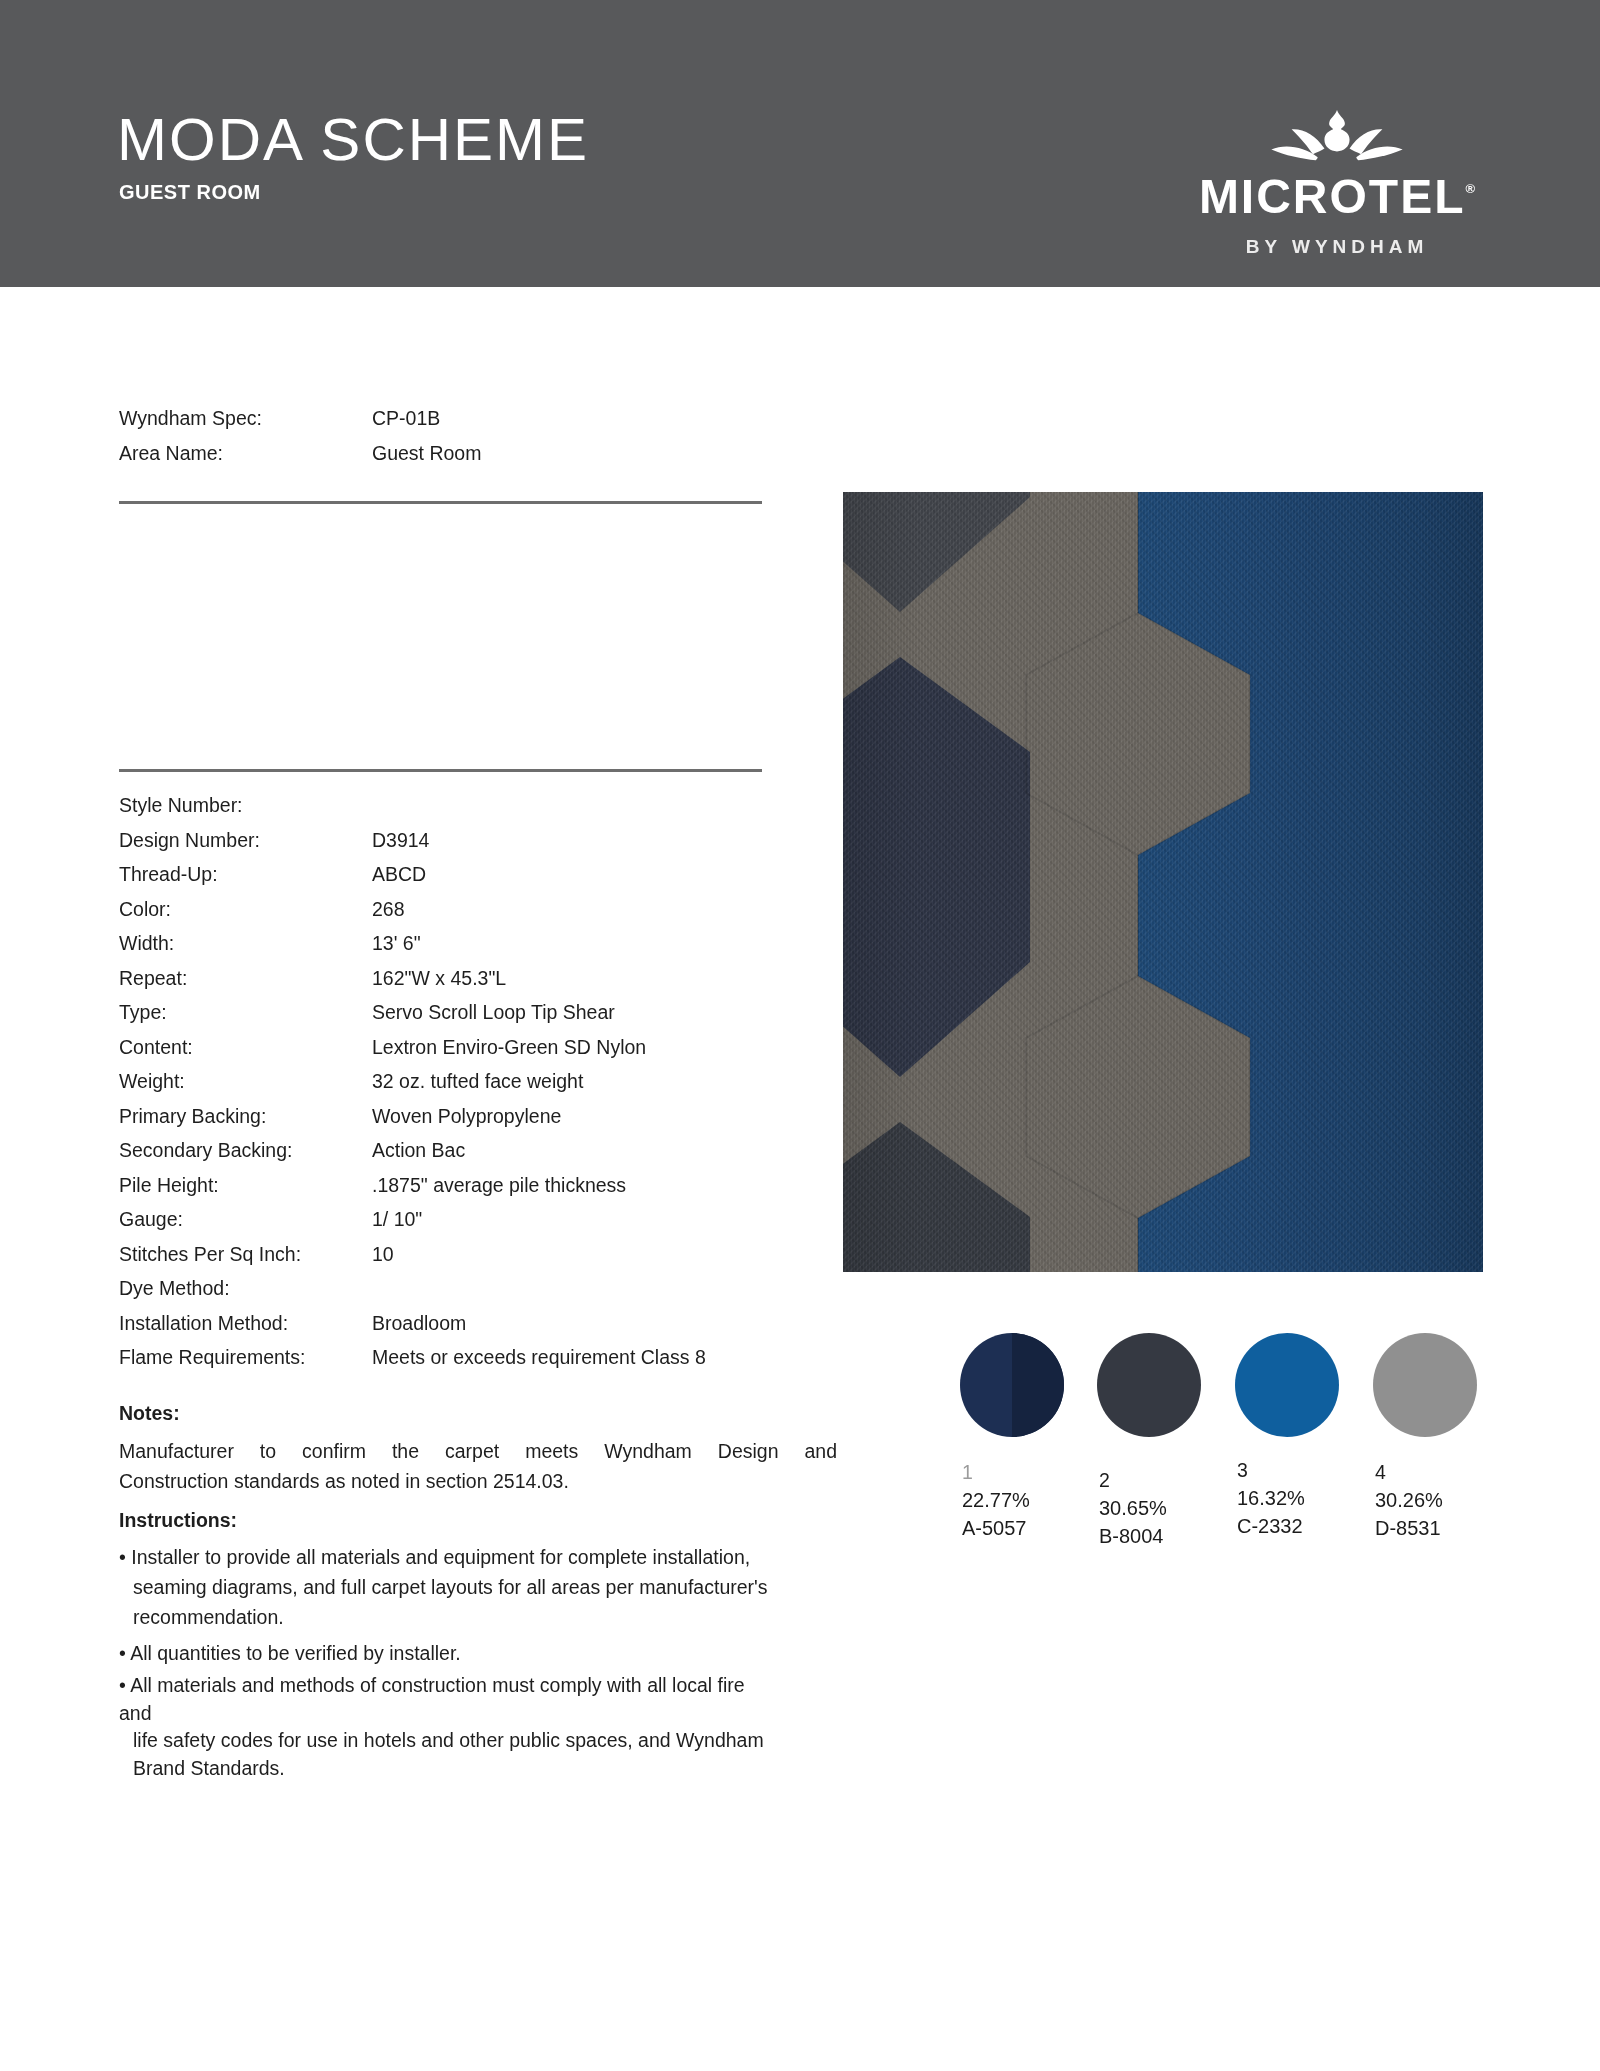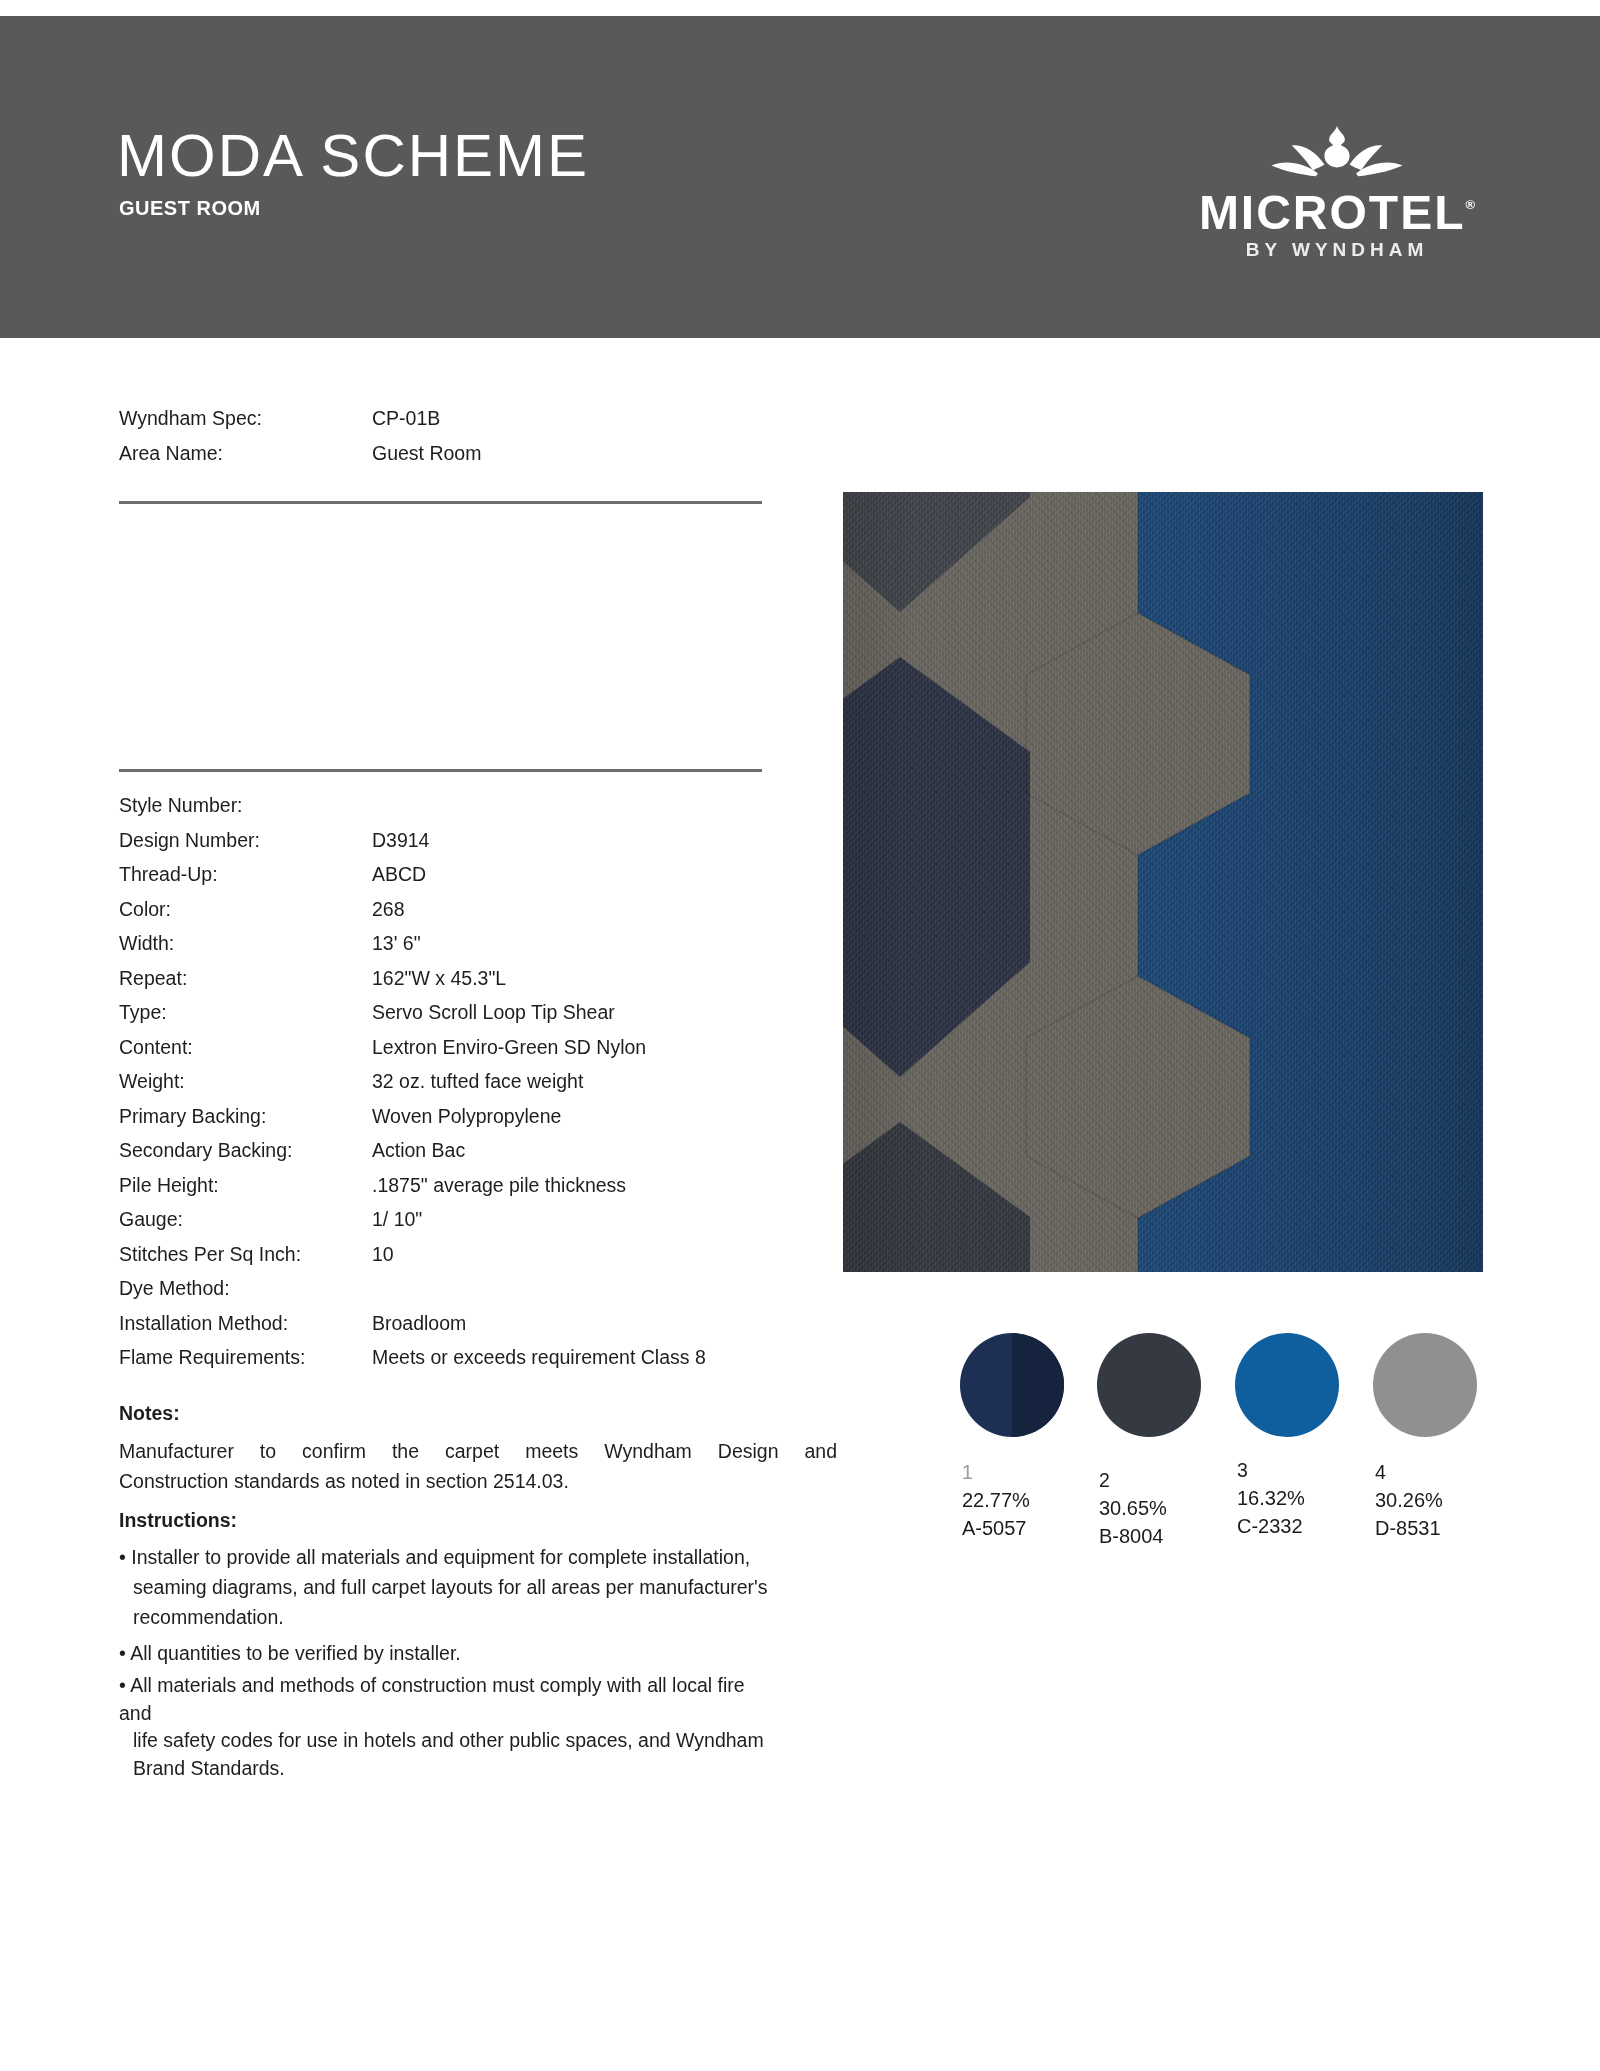--- a/index.html
+++ b/index.html
@@ -1,28 +1,28 @@
 <!DOCTYPE html>
 <html><head>
 <meta charset="utf-8">
 <style>
   html,body{margin:0;padding:0;background:#fff;}
   .page{position:relative;width:1600px;height:2071px;background:#ffffff;overflow:hidden;
         font-family:"Liberation Sans", sans-serif;color:#1e1e1e;}
   
-  .header{position:absolute;left:0;top:16px;width:1600px;height:322px;background:#58595b;}
+  .header{position:absolute;left:0;top:0;width:1600px;height:287px;background:#58595b;}
   .page-title{position:absolute;left:117px;top:108px;font-size:60px;font-weight:400;
               letter-spacing:2px;color:#ffffff;line-height:64px;white-space:nowrap;}
   .page-subtitle{position:absolute;left:119px;top:181px;font-size:20px;font-weight:700;
               letter-spacing:.5px;color:#ffffff;}
   .brand{position:absolute;left:1192px;top:108px;width:290px;text-align:center;color:#fff;}
   .brand .crown{display:block;margin:0 auto;}
   .brand-word{font-size:48px;font-weight:700;letter-spacing:2px;line-height:50px;white-space:nowrap;}
   .brand-reg{font-size:13px;vertical-align:20px;letter-spacing:0;}
-  .brand-by{margin-top:1px;font-size:19px;font-weight:700;letter-spacing:5px;color:#ececec;white-space:nowrap;}
+  .brand-by{margin-top:14px;font-size:19px;font-weight:700;letter-spacing:5px;color:#ececec;white-space:nowrap;}
   
   .spec-row{position:absolute;left:119px;width:720px;font-size:19.5px;line-height:24px;}
   .spec-row .lbl{display:inline-block;width:253px;}
   .hr{position:absolute;left:119px;width:643px;height:3px;background:#6e6e6e;}
   
   .details{position:absolute;left:119px;top:792px;width:724px;}
   .drow{display:flex;height:34.5px;font-size:19.5px;line-height:26px;}
   .dlabel{width:253px;flex:none;}
   .dvalue{flex:1;}
   

